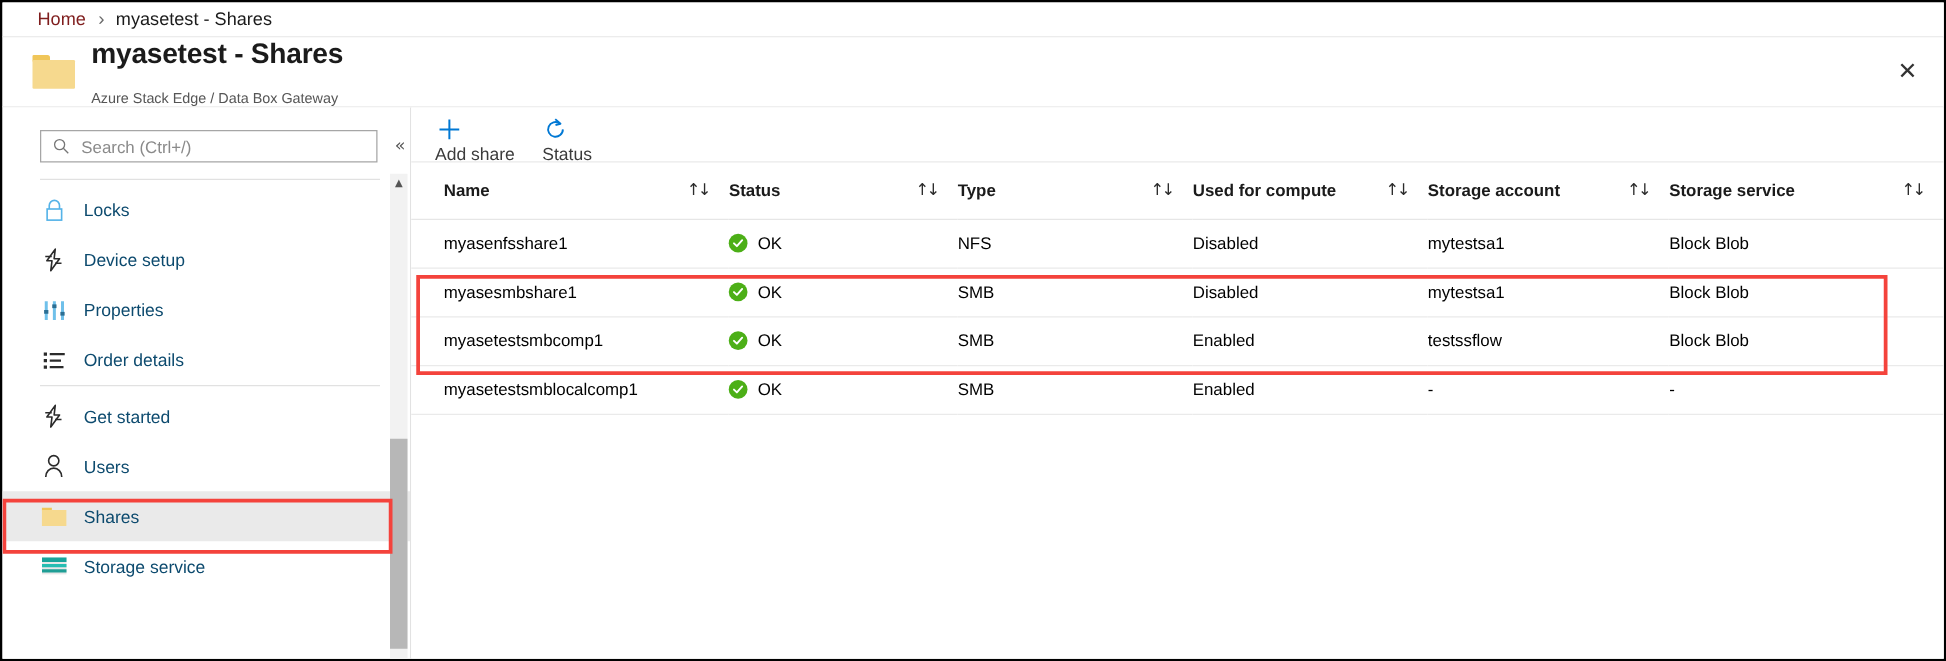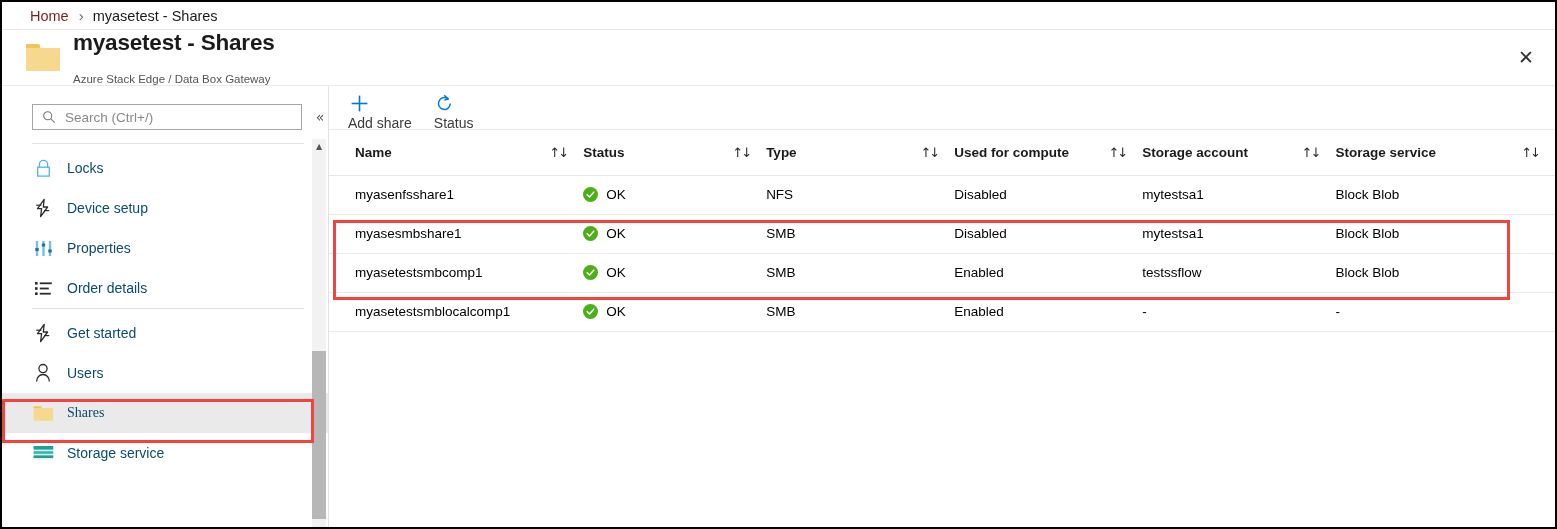--- a/index.html
+++ b/index.html
@@ -166,21 +166,21 @@
   .nav-list { padding-top: 4px; }
 
   .nav-item {
     display: flex;
     align-items: center;
     height: 40px;
     padding-left: 30px;
     cursor: pointer;
     position: relative;
   }
-  .nav-item.selected { background: #eaeaea; font-family: Liberation Serif, serif; }
+  .nav-item.selected { background: #eaeaea; }
   .nav-icon {
     width: 22px; height: 22px;
     flex: 0 0 22px;
     margin-right: 13px;
     display: flex; align-items: center; justify-content: center;
   }
   .nav-label {
     font-size: 14px;
     color: #0c4a6e;
   }

